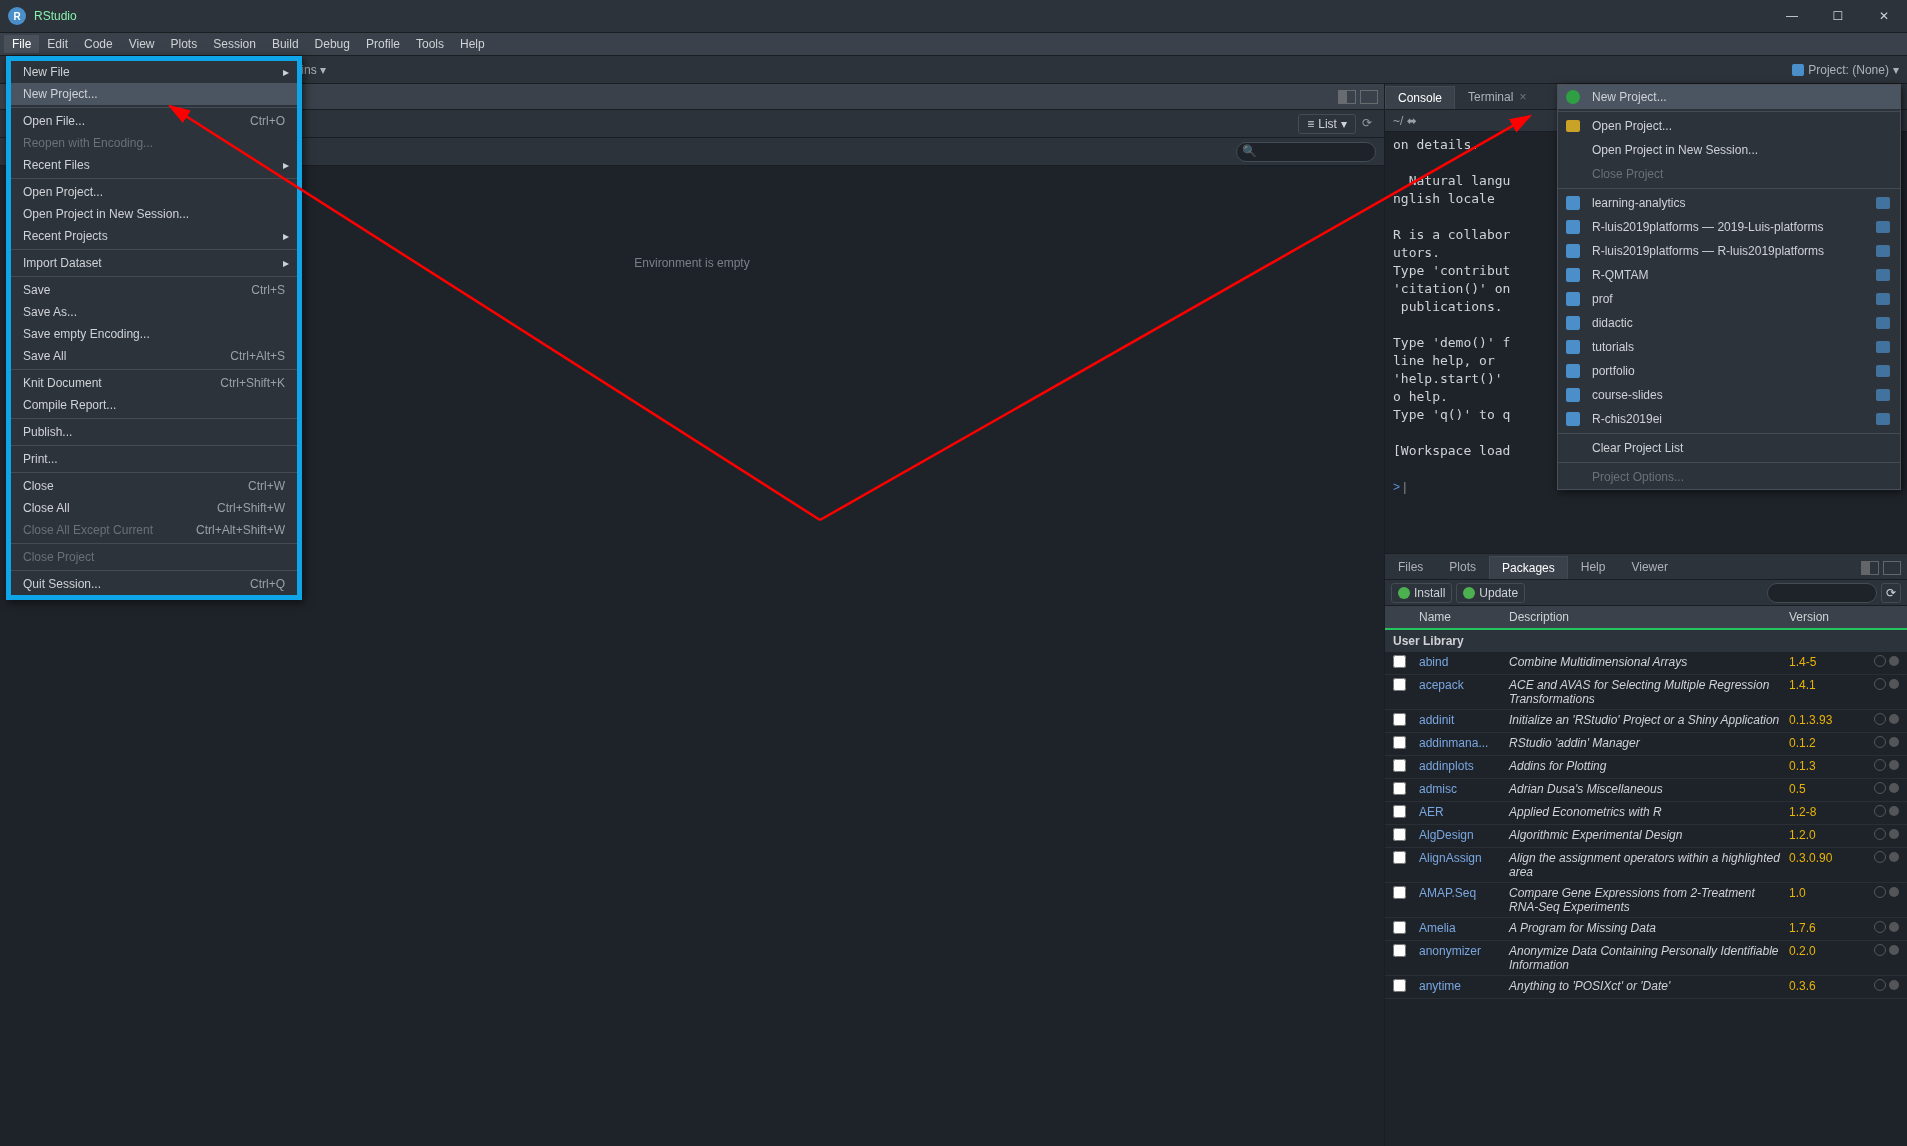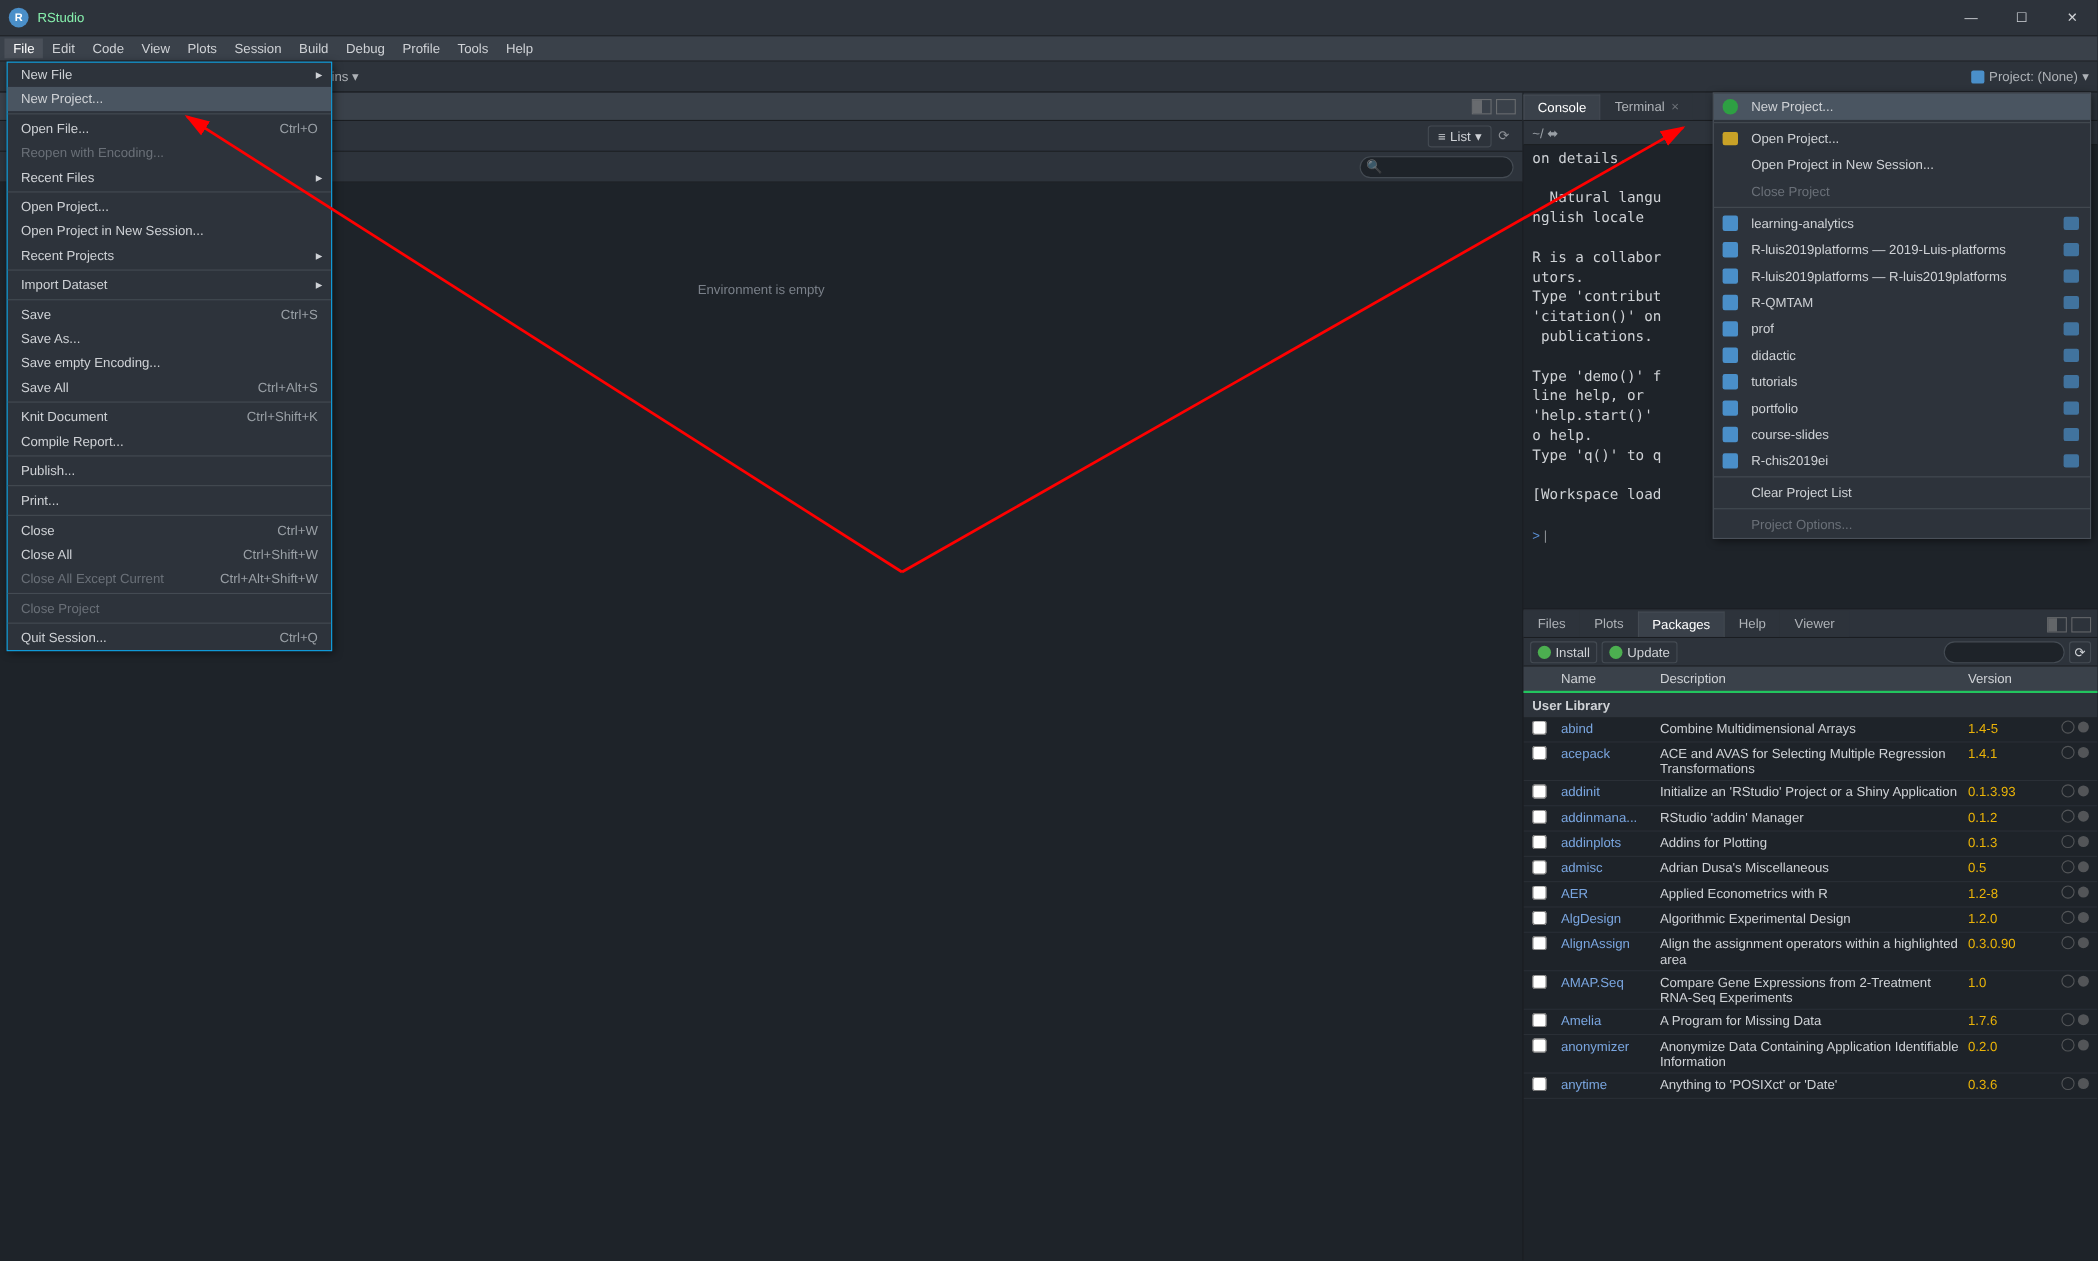--- a/index.html
+++ b/index.html
@@ -65,28 +65,28 @@
 .pkghdr .c2{width:90px;}
 .pkghdr .c3{flex:1;}
 .pkghdr .c4{width:70px;}
 .pkghdr .c5{width:40px;}
 .pkglist{flex:1;overflow:hidden;}
 .pkgsec{padding:4px 8px;font-weight:bold;background:#2d333b;}
 .pkgrow{display:flex;align-items:flex-start;padding:3px 8px;border-bottom:1px solid #2a2f36;}
 .pkgrow .c1{width:26px;}
 .pkgrow .c1 input{accent-color:#888;}
 .pkgrow .c2{width:90px;color:#7aa6e0;overflow:hidden;text-overflow:ellipsis;white-space:nowrap;}
-.pkgrow .c3{flex:1;color:#cfd2d6;padding-right:8px;}
+.pkgrow .c3{flex:1;color:#cfd2d6;padding-right:8px;font-style:italic;}
 .pkgrow .c4{width:70px;color:#eab308;}
 .pkgrow .c5{width:40px;display:flex;gap:3px;align-items:center;justify-content:flex-end;}
 .pkgrow .c5 .d1{width:12px;height:12px;border-radius:50%;border:1px solid #888;opacity:.5;}
 .pkgrow .c5 .d2{width:10px;height:10px;border-radius:50%;background:#888;opacity:.5;}
 
 
-.filemenu{position:absolute;left:6px;top:56px;width:296px;background:#2d333b;border:1px solid #0ea5e9;box-shadow:2px 2px 8px rgba(0,0,0,.6);z-index:100;}
+.filemenu{position:absolute;left:6px;top:56px;width:296px;background:#2d333b;border:5px solid #0ea5e9;box-shadow:2px 2px 8px rgba(0,0,0,.6);z-index:100;}
 .filemenu .row{display:flex;align-items:center;height:22px;padding:0 12px;color:#cfd2d6;position:relative;}
 .filemenu .row.hover{background:#4a5561;}
 .filemenu .row.disabled{color:#6a7078;}
 .filemenu .row .lbl{flex:1;}
 .filemenu .row .sc{color:#9aa0a6;margin-left:12px;}
 .filemenu .row .sub{position:absolute;right:8px;color:#cfd2d6;}
 .filemenu hr{border:none;border-top:1px solid #444b53;margin:2px 0;}
 
 
 .projmenu{position:absolute;right:6px;top:84px;width:344px;background:#2d333b;border:1px solid #4a5059;box-shadow:2px 2px 8px rgba(0,0,0,.6);z-index:100;}
@@ -360,21 +360,21 @@
             <div class="c3">A Program for Missing Data</div>
             <div class="c4">1.7.6</div>
             <div class="c5">
               <div class="d1"></div>
               <div class="d2"></div>
             </div>
           </div>
           <div class="pkgrow">
             <div class="c1"><input type="checkbox" style=""></div>
             <div class="c2">anonymizer</div>
-            <div class="c3">Anonymize Data Containing Application Identifiable Information</div>
+            <div class="c3">Anonymize Data Containing Personally Identifiable Information</div>
             <div class="c4">0.2.0</div>
             <div class="c5">
               <div class="d1"></div>
               <div class="d2"></div>
             </div>
           </div>
           <div class="pkgrow">
             <div class="c1"><input type="checkbox" style=""></div>
             <div class="c2">anytime</div>
             <div class="c3">Anything to 'POSIXct' or 'Date'</div>

